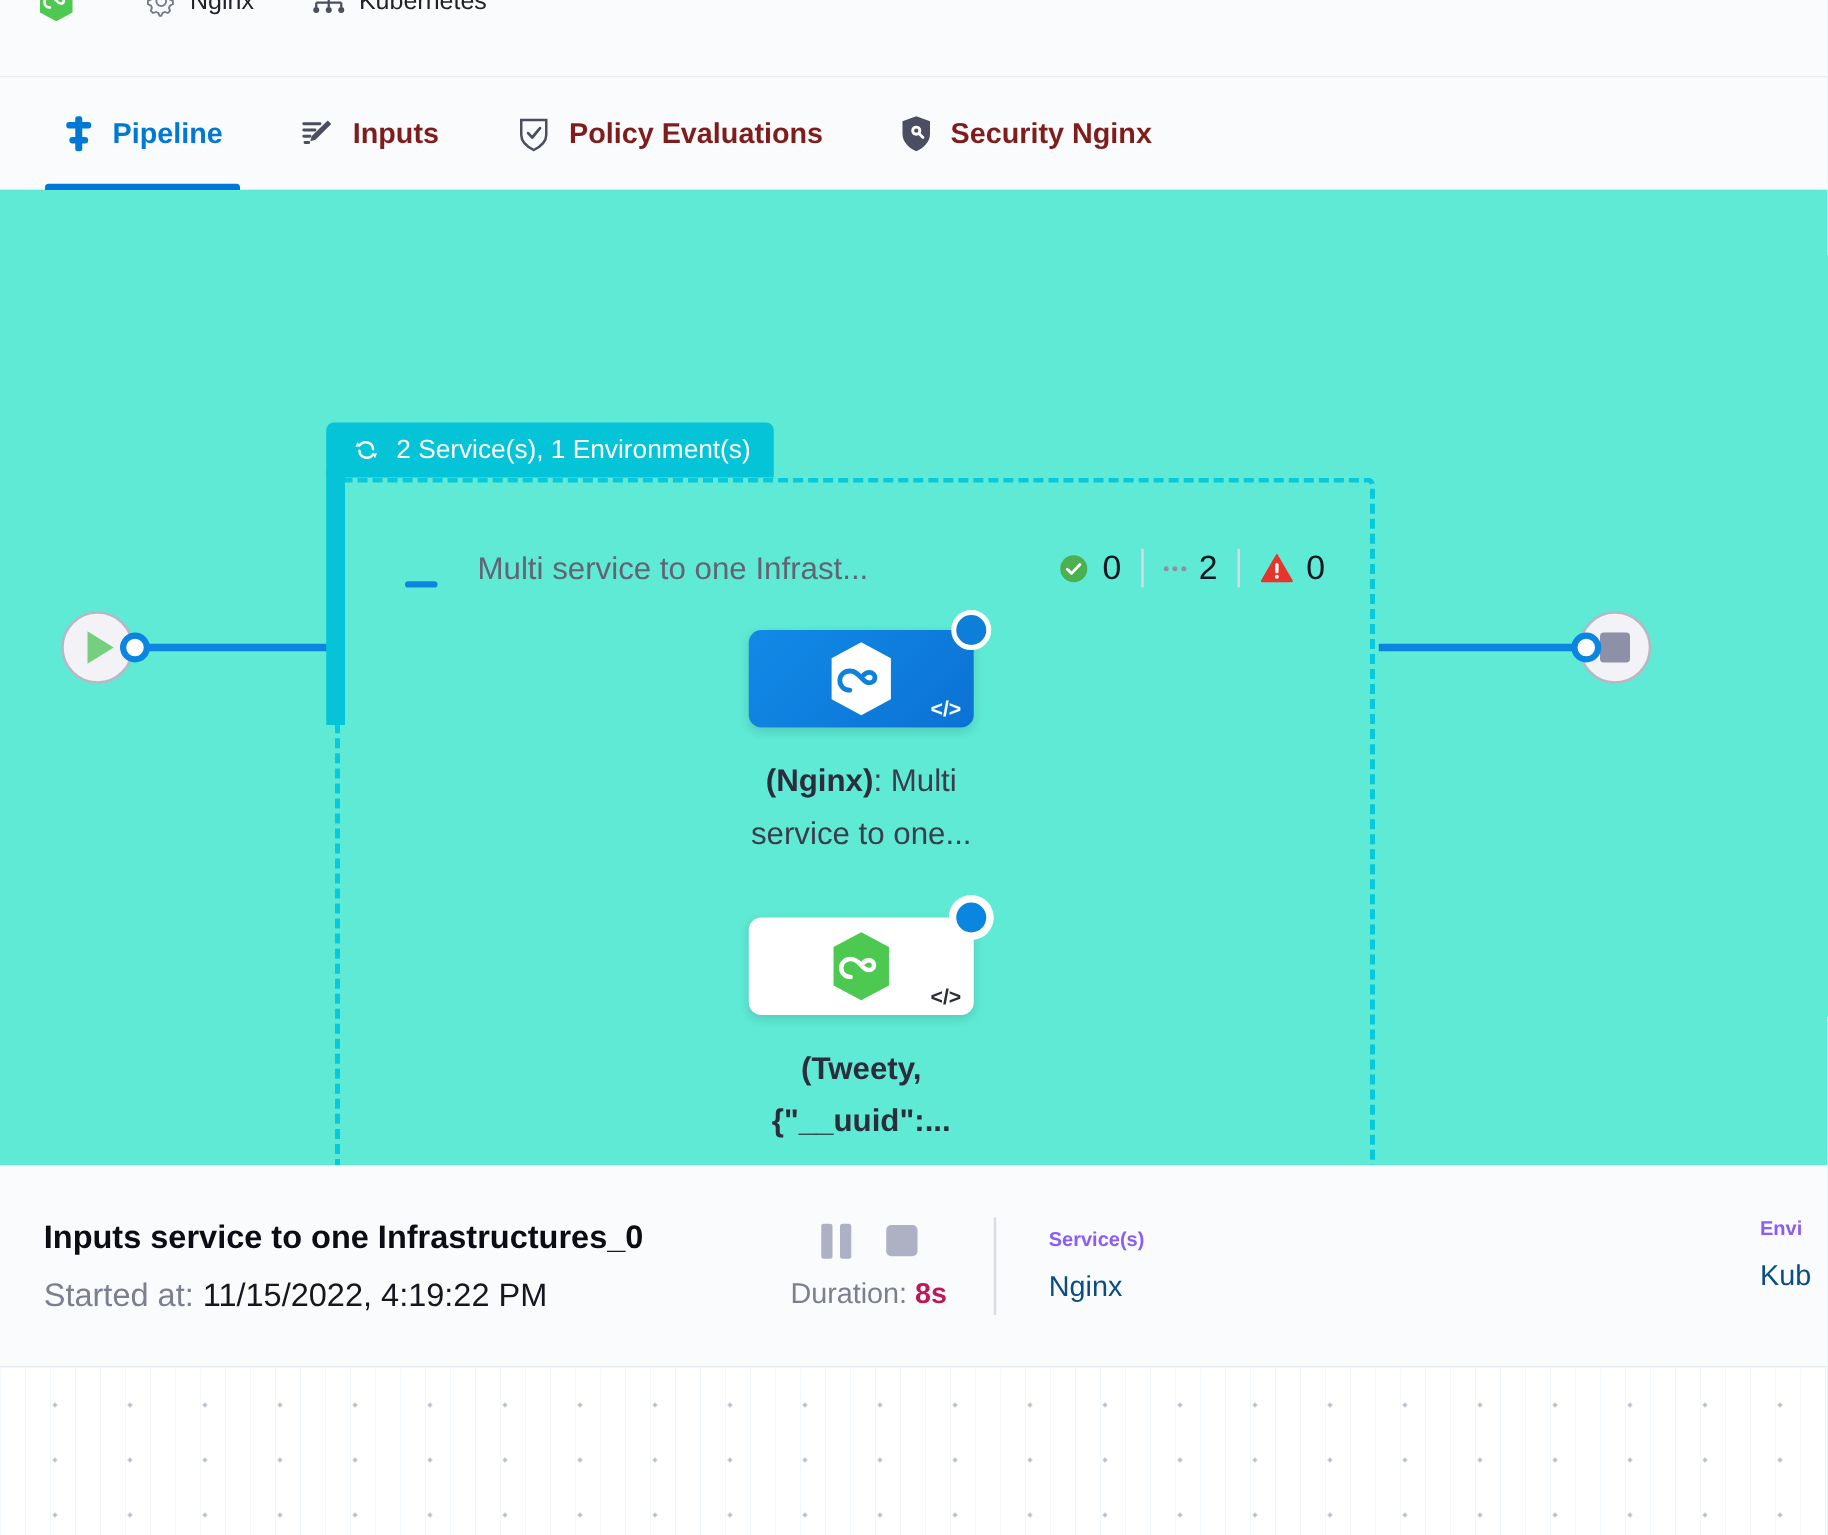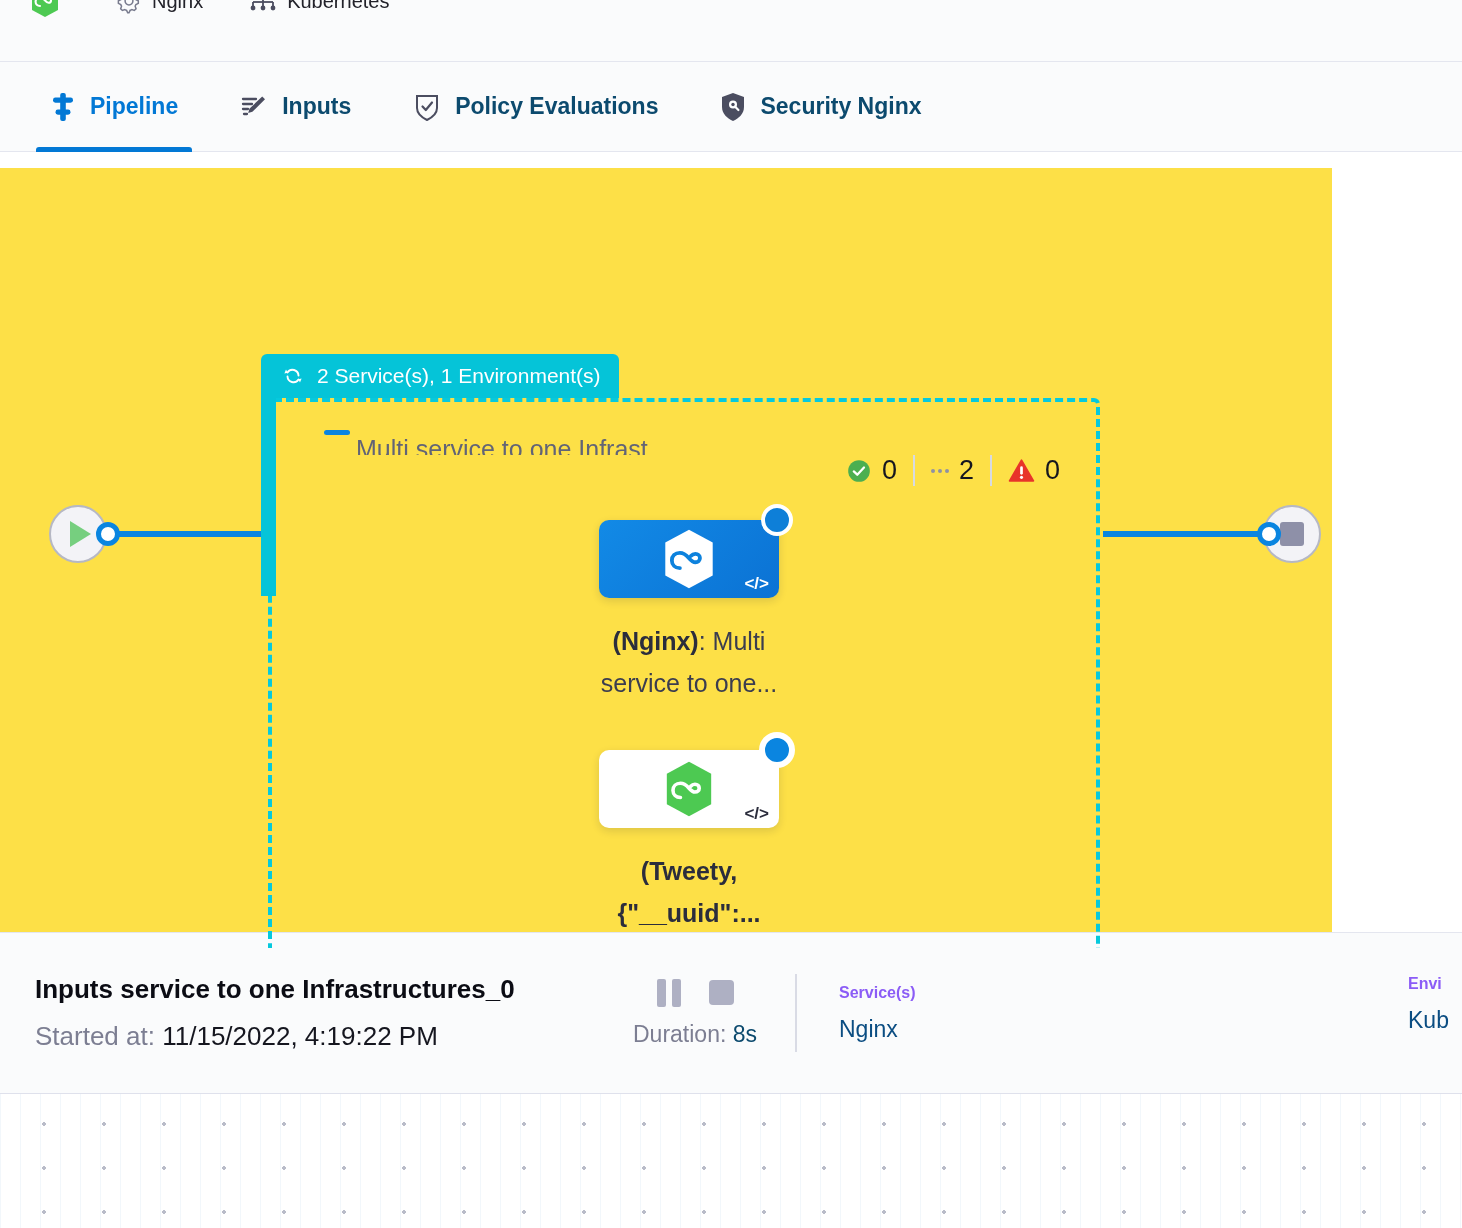--- a/index.html
+++ b/index.html
@@ -30,34 +30,34 @@
   
   .tabbar {
     position: absolute; top: 62px; left: 0; width: 1462px; height: 90px;
     background: #fafbfc;
     border-bottom: 1px solid #e4e6ef;
     display: flex; align-items: center; padding-left: 36px; gap: 0;
   }
   .tab {
     display: flex; align-items: center; gap: 14px;
     height: 90px; padding: 0 14px; position: relative; cursor: pointer;
-    font-size: 23px; font-weight: 700; color: #0c4a6e; white-space: nowrap;
+    font-size: 23px; font-weight: 700; color: #7f1d1d; white-space: nowrap;
   }
   .tab + .tab { margin-left: 34px; }
   .tab.active { color: #0278d5; }
   .tab.active::after {
     content: ""; position: absolute; left: 0; right: 0; bottom: 0;
     height: 5px; background: #0278d5; border-radius: 3px 3px 0 0;
   }
   .tab svg { display: block; flex: 0 0 auto; }
 
   
   .canvas {
-    position: absolute; top: 168px; left: 0; width: 1332px; height: 780px;
-    background: #fde047; overflow: hidden;
+    position: absolute; top: 152px; left: 0; width: 1462px; height: 780px;
+    background: #5eead4; overflow: hidden;
   }
 
   
   .endnode {
     position: absolute; width: 58px; height: 58px; border-radius: 50%;
     background: #f3f3f7; border: 2px solid #b6b8c4;
     display: flex; align-items: center; justify-content: center;
   }
   .node-start { left: 49px; top: 337px; }
   .node-end   { left: 1263px; top: 337px; }
@@ -94,21 +94,21 @@
     position: absolute; left: 261px; top: 222px; width: 15px; height: 206px;
     background: #05c4d8; z-index: 3;
   }
   .group-box {
     position: absolute; left: 268px; top: 230px; width: 832px; height: 622px;
     border: 4px dashed #06c9dd; border-radius: 6px; z-index: 1;
   }
 
   .group-header {
     position: absolute; left: 268px; top: 262px; width: 832px; height: 56px;
-    display: flex; align-items: flex-start; padding: 0 24px 0 56px; z-index: 3; flex-direction: column;
+    display: flex; align-items: flex-end; padding: 0 24px 0 56px; z-index: 3;
   }
   .collapse-dash { width: 26px; height: 5px; background: #0a85e0; border-radius: 3px; flex: 0 0 auto; }
   .group-title {
     margin-left: 32px; font-size: 25px; color: #626476; font-weight: 400;
     white-space: nowrap; overflow: hidden; text-overflow: ellipsis;
   }
   .counts { margin-left: auto; display: flex; align-items: center; gap: 0; }
   .count-item { display: flex; align-items: center; gap: 10px; padding: 0 16px; }
   .count-item:not(:last-child) { border-right: 2px solid #d7dae2; }
   .count-num { font-size: 27px; color: #15161f; font-weight: 400; }
@@ -161,21 +161,21 @@
   .info-title { font-size: 26px; font-weight: 700; color: #0b0c14; white-space: nowrap; }
   .info-sub { margin-top: 16px; font-size: 26px; color: #15161f; white-space: nowrap; }
   .info-sub .muted { color: #7c7e92; }
 
   .info-mid { width: 200px; display: flex; flex-direction: column; align-items: center; }
   .ctrl-row { display: flex; gap: 28px; align-items: center; margin-bottom: 14px; }
   .ico-pause { display: flex; gap: 6px; }
   .ico-pause span { width: 9px; height: 28px; background: #aeb0c3; border-radius: 2px; display: block; }
   .ico-stop { width: 25px; height: 25px; background: #aeb0c3; border-radius: 4px; }
   .dur { font-size: 23px; color: #7c7e92; white-space: nowrap; }
-  .dur b { color: #0c4a6e; font-weight: 400; margin-top: 13px; }
+  .dur b { color: #be185d; font-weight: 700; margin-top: 13px; }
 
   .vdiv { width: 2px; height: 78px; background: #d9dbe5; margin: 0 42px 0 0; }
 
   .info-col { min-width: 210px; }
   .info-col-h { font-size: 16px; font-weight: 700; color: #8b5cf6; white-space: nowrap; }
   .info-col-v { margin-top: 14px; font-size: 23px; color: #0b4d82; white-space: nowrap; cursor: pointer; }
 
   .info-col.env { position: absolute; left: 1408px; top: 42px; }
 
   

